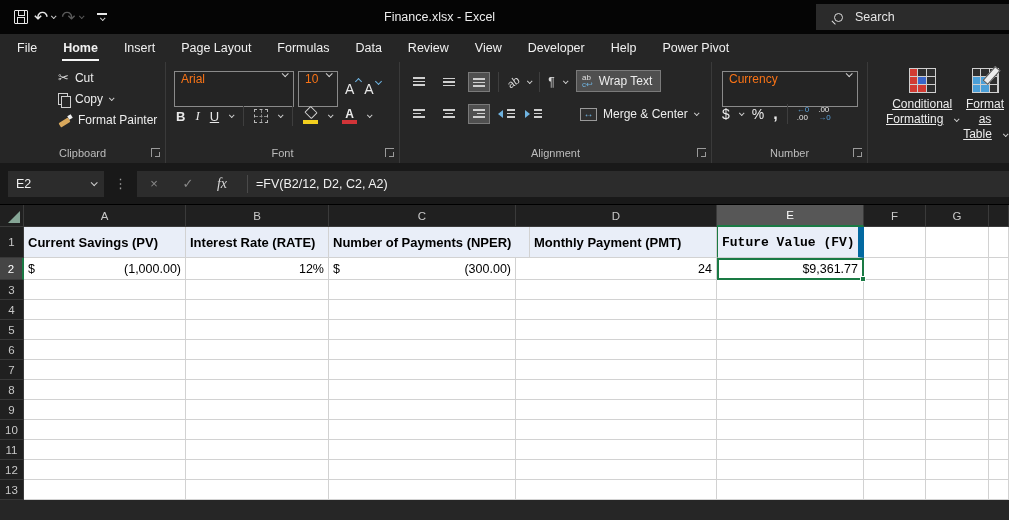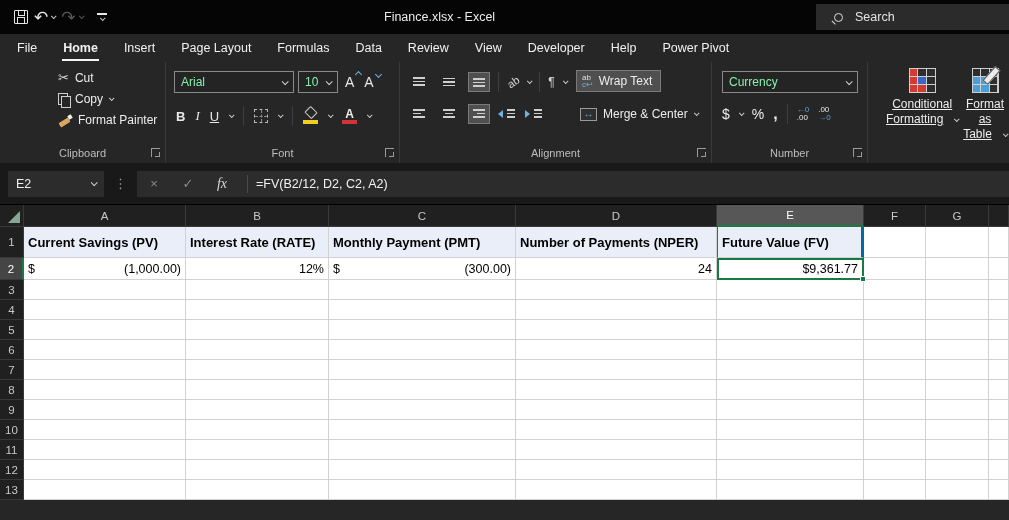--- a/index.html
+++ b/index.html
@@ -52,21 +52,21 @@
   .icon-cut { color:#d8d8d8; font-size:13px; }
   .icon-copy { position:relative; width:11px; height:13px; }
   .icon-copy::before { content:""; position:absolute; left:0; top:0; width:8px; height:10px; border:1.2px solid #d0d0d0; }
   .icon-copy::after { content:""; position:absolute; left:3px; top:3px; width:8px; height:10px; border:1.2px solid #d0d0d0; background:#262626; }
   .icon-brush { position:relative; width:14px; height:13px; }
   .icon-brush::before { content:""; position:absolute; left:1px; top:6px; width:11px; height:5px; background:#d9a85c; transform:rotate(-32deg); border-radius:1px; }
   .icon-brush::after { content:""; position:absolute; right:0; top:1px; width:4px; height:4px; background:#f0f0f0; transform:rotate(-32deg); }
 
   
   .g-font { width:234px; }
-  .combo { display:flex; align-items:center; background:#242424; border:1px solid #8a8a8a; height:22px; padding:0 6px; font-size:12px; color:#86efac; }
+  .combo { display:flex; background:#242424; border:1px solid #8a8a8a; height:36px; padding:0 6px; font-size:12px; color:#f97316; }
   .combo .chv { margin-left:auto; }
   .font-row1 { position:absolute; left:8px; top:9px; display:flex; gap:4px; align-items:center; }
   .font-name { width:120px; }
   .font-size { width:40px; }
   .sizebtn { position:relative; font-size:14px; color:#e8e8e8; padding:0 3px; }
   .sizebtn .cv { position:absolute; top:-2px; right:-4px; width:5px; height:5px; border-right:1.3px solid #6fb3e0; border-bottom:1.3px solid #6fb3e0; }
   .sizebtn .cv.up { transform:rotate(-135deg); }
   .sizebtn .cv.down { transform:rotate(45deg); }
   .font-row2 { position:absolute; left:10px; top:44px; display:flex; align-items:center; gap:10px; font-size:13px; }
   .fmt-b { font-weight:800; color:#e8e8e8; }
@@ -146,21 +146,21 @@
   .colhdr { background:#202020; color:#c8c8c8; font-size:11.5px; display:flex; align-items:center; justify-content:center; border-right:1px solid #3a3a3a; border-bottom:1px solid #3a3a3a; flex:none; }
   .colhdr.sel { background:#575757; color:#fff; border-bottom:2px solid #1a7a44; }
   .selall { width:24px; background:#202020; border-right:1px solid #3a3a3a; border-bottom:1px solid #3a3a3a; position:relative; flex:none; }
   .selall::after { content:""; position:absolute; right:3px; bottom:3px; width:0; height:0; border-bottom:12px solid #86a696; border-left:12px solid transparent; }
   .rowhdr { width:24px; background:#202020; color:#c8c8c8; font-size:11.5px; display:flex; align-items:center; justify-content:center; border-right:1px solid #3a3a3a; border-bottom:1px solid #383838; flex:none; }
   .rowhdr.sel { background:#454545; color:#fff; border-right:2px solid #1a7a44; }
   .cell { background:#fff; border-right:1px solid #d2d2d2; border-bottom:1px solid #d2d2d2; color:#000; font-size:12.5px; display:flex; align-items:center; padding:0 4px; flex:none; position:relative; overflow:hidden; }
   .cell.hdr { background:#e9eef8; font-weight:700; font-size:13px; white-space:nowrap; }
   .cell.right { justify-content:flex-end; }
   .cell.acct { justify-content:space-between; }
-  .cell.selcol1 { border-left:1px solid #1a7a44; border-right:3px solid #0369a1; }
+  .cell.selcol1 { border-left:1px solid #1a7a44; border-right:6px solid #0369a1;font-family:Liberation Mono, monospace; }
   .cell.selected { border:2px solid #1a7a44; overflow:visible; z-index:2; }
   .fillhandle { position:absolute; right:-4px; bottom:-4px; width:6px; height:6px; background:#1a7a44; border:1px solid #fff; }
 </style>
 </head>
 <body>
 
 <div class="app">
 
   <div class="titlebar">
     <div class="qat">
@@ -439,22 +439,22 @@
         <div class="colhdr" style="width: 201px;">D</div>
         <div class="colhdr sel" style="width: 147px;">E</div>
         <div class="colhdr" style="width: 62px;">F</div>
         <div class="colhdr" style="width: 63px;">G</div>
         <div class="colhdr" style="width: 20px;"></div>
       </div>
       <div class="grow" style="height: 31px;">
         <div class="rowhdr">1</div>
         <div class="cell hdr" style="width: 162px;">Current Savings (PV)</div>
         <div class="cell hdr" style="width: 143px;">Interest Rate (RATE)</div>
+        <div class="cell hdr" style="width: 201px;">Number of Payments (NPER)</div>
         <div class="cell hdr" style="width: 187px;">Monthly Payment (PMT)</div>
-        <div class="cell hdr" style="width: 201px;">Number of Payments (NPER)</div>
         <div class="cell hdr selcol1" style="width: 147px;">Future Value (FV)</div>
         <div class="cell" style="width: 62px;"></div>
         <div class="cell" style="width: 63px;"></div>
         <div class="cell" style="width: 20px;"></div>
       </div>
       <div class="grow" style="height: 22px;">
         <div class="rowhdr sel">2</div>
         <div class="cell acct" style="width: 162px;">
           <span>$</span>
           <span>(1,000.00)</span>

